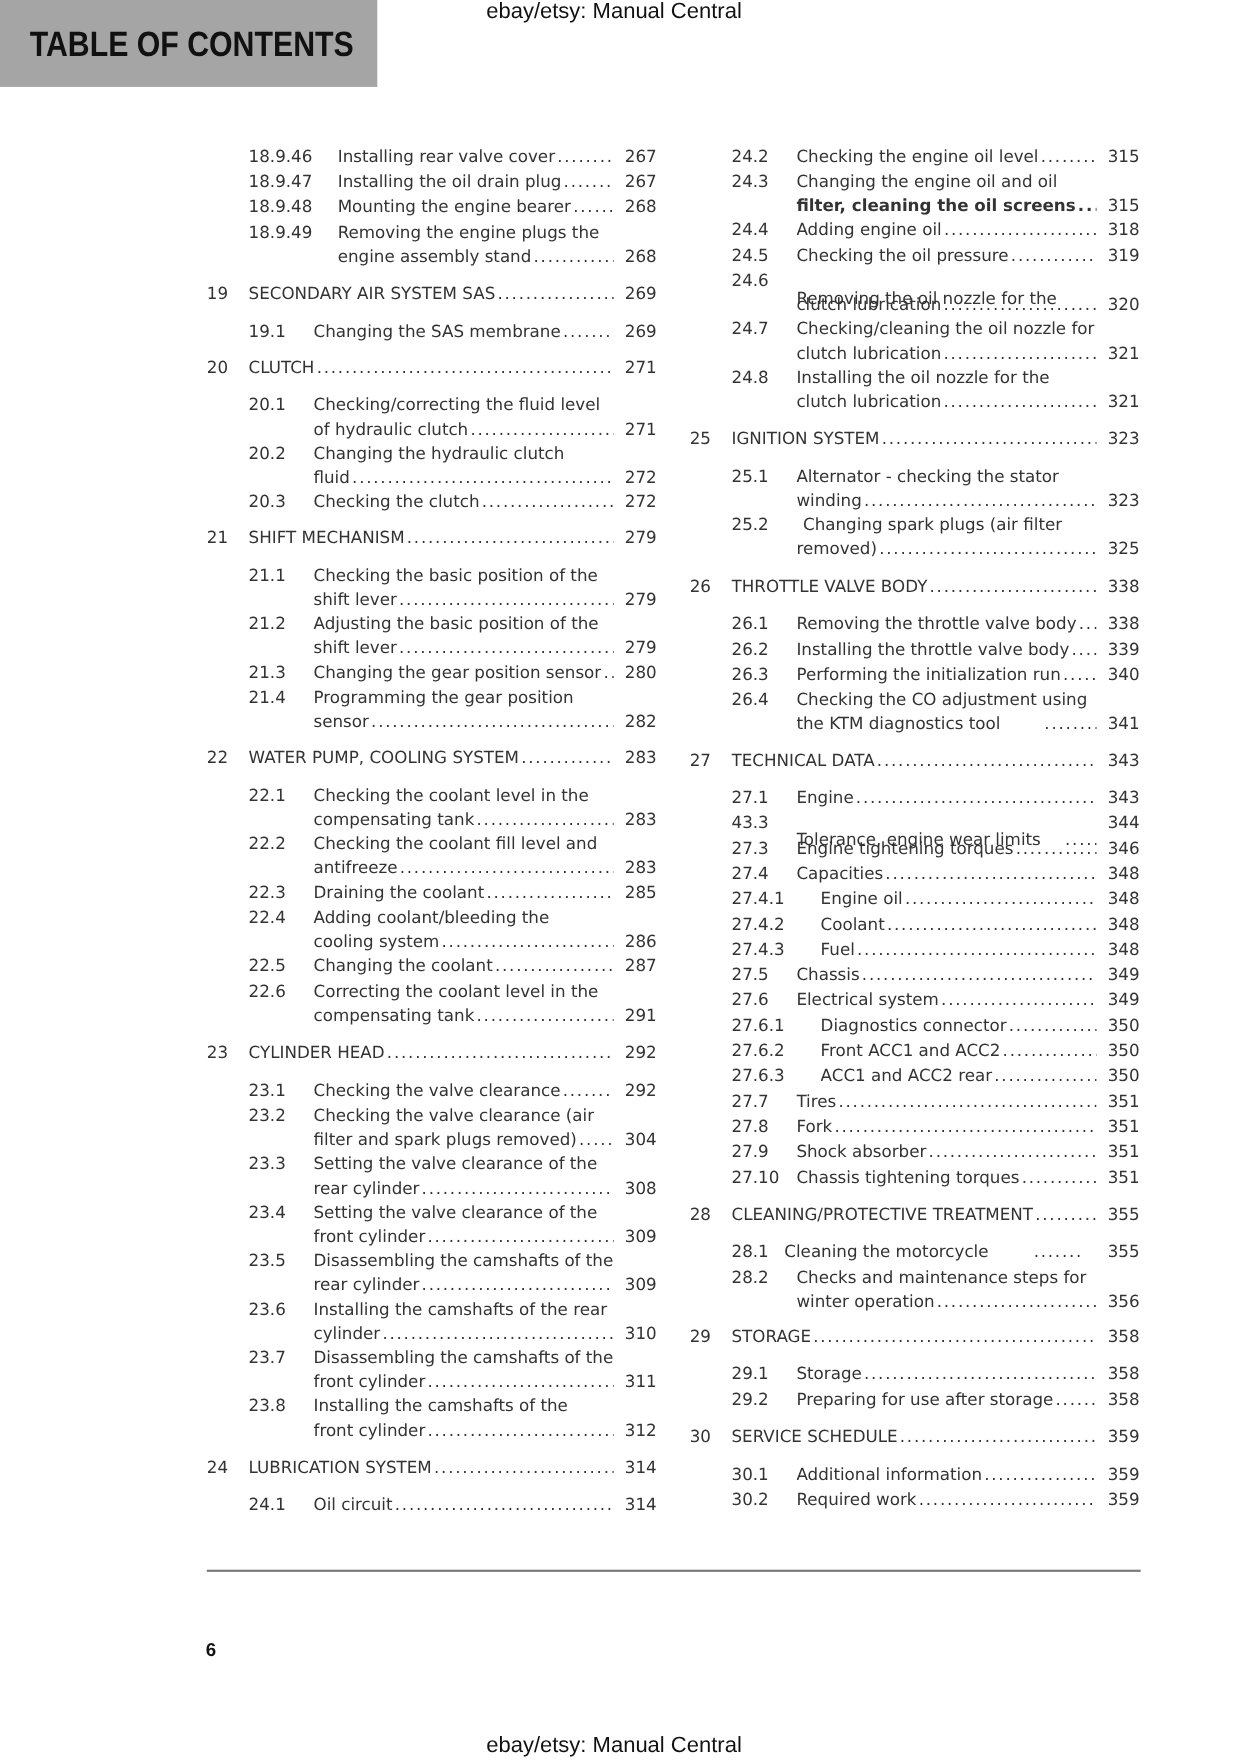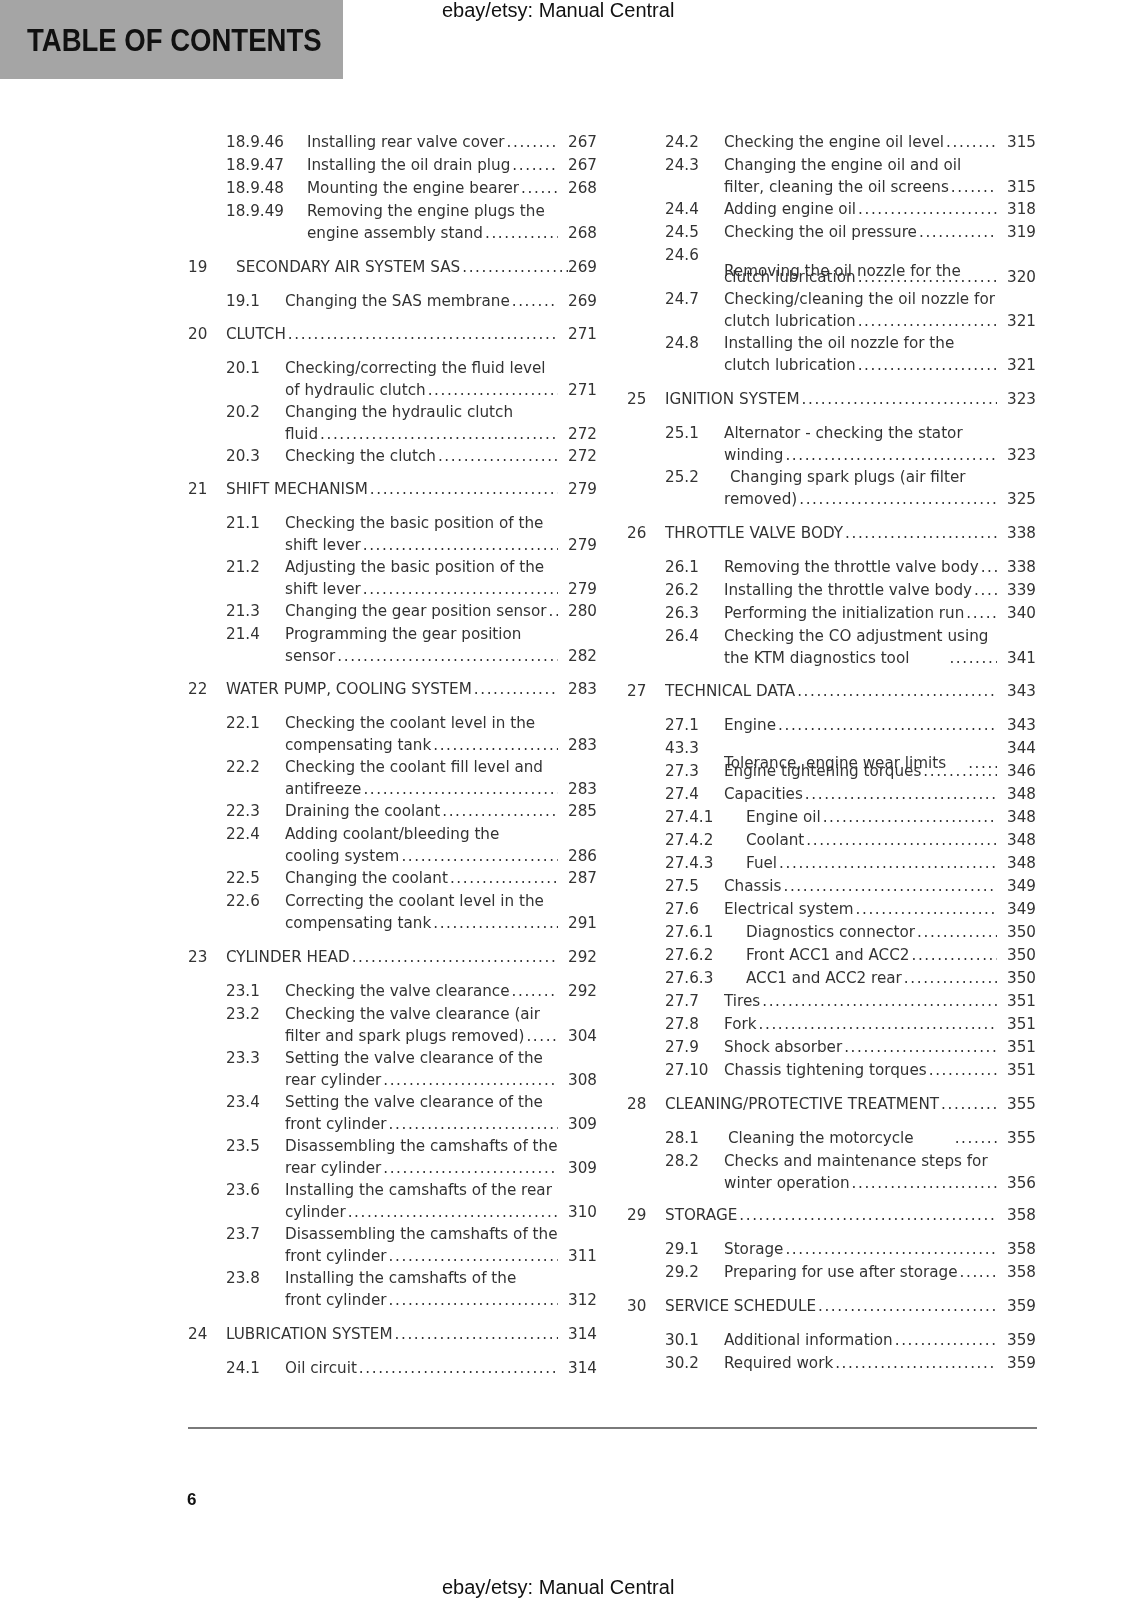--- a/index.html
+++ b/index.html
@@ -59,21 +59,21 @@
       <span class="num">18.9.49</span>
       <div class="line" style="left: 81px; top: 0px;"><span class="txt">Removing the engine plugs the</span></div>
       <div class="line last" style="left: 81px; top: 22px; width: 251px;">
         <span class="txt">engine assembly stand</span>
         <span class="dots">........................................................................................................................</span>
       </div>
       <span class="pg" style="left: 337px; top: 22px;">268</span>
     </div>
     <div class="entry" style="left: 188px; top: 256px;">
       <span class="num">19</span>
-      <div class="line last" style="left: 48px; top: 0px; width: 332px; text-align: right;">
+      <div class="line last" style="left: 38px; top: 0px; width: 332px; text-align: right;">
         <span class="txt">SECONDARY AIR SYSTEM SAS</span>
         <span class="dots">........................................................................................................................</span>
       </div>
       <span class="pg" style="left: 375px; top: 0px;">269</span>
     </div>
     <div class="entry" style="left: 226px; top: 290px;">
       <span class="num">19.1</span>
       <div class="line last" style="left: 59px; top: 0px; width: 273px;">
         <span class="txt">Changing the SAS membrane</span>
         <span class="dots">........................................................................................................................</span>
@@ -316,21 +316,21 @@
       <span class="num">24.2</span>
       <div class="line last" style="left: 59px; top: 0px; width: 273px;">
         <span class="txt">Checking the engine oil level</span>
         <span class="dots">........................................................................................................................</span>
       </div>
       <span class="pg" style="left: 337px; top: 0px;">315</span>
     </div>
     <div class="entry" style="left: 665px; top: 154px;">
       <span class="num">24.3</span>
       <div class="line" style="left: 59px; top: 0px;"><span class="txt">Changing the engine oil and oil</span></div>
-      <div class="line last" style="left: 59px; top: 22px; width: 273px;">
+      <div class="line last" style="left: 59px; top: 22px; width: 273px; font-weight: bold;">
         <span class="txt">filter, cleaning the oil screens</span>
         <span class="dots">........................................................................................................................</span>
       </div>
       <span class="pg" style="left: 337px; top: 22px;">315</span>
     </div>
     <div class="entry" style="left: 665px; top: 198px;">
       <span class="num">24.4</span>
       <div class="line last" style="left: 59px; top: 0px; width: 273px;">
         <span class="txt">Adding engine oil</span>
         <span class="dots">........................................................................................................................</span>
@@ -578,21 +578,21 @@
     <div class="entry" style="left: 627px; top: 1093px;">
       <span class="num">28</span>
       <div class="line last" style="left: 38px; top: 0px; width: 332px;">
         <span class="txt">CLEANING/PROTECTIVE TREATMENT</span>
         <span class="dots">........................................................................................................................</span>
       </div>
       <span class="pg" style="left: 375px; top: 0px;">355</span>
     </div>
     <div class="entry" style="left: 665px; top: 1127px;">
       <span class="num">28.1</span>
-      <div class="line last" style="left: 63px; top: 0px; width: 273px; gap: 39px;">
+      <div class="line last" style="left: 48px; top: 0px; width: 273px; gap: 39px;">
         <span class="txt">Cleaning the motorcycle</span>
         <span class="dots">........................................................................................................................</span>
       </div>
       <span class="pg" style="left: 337px; top: 0px;">355</span>
     </div>
     <div class="entry" style="left: 665px; top: 1150px;">
       <span class="num">28.2</span>
       <div class="line" style="left: 59px; top: 0px;"><span class="txt">Checks and maintenance steps for</span></div>
       <div class="line last" style="left: 59px; top: 22px; width: 273px;">
         <span class="txt">winter operation</span>

